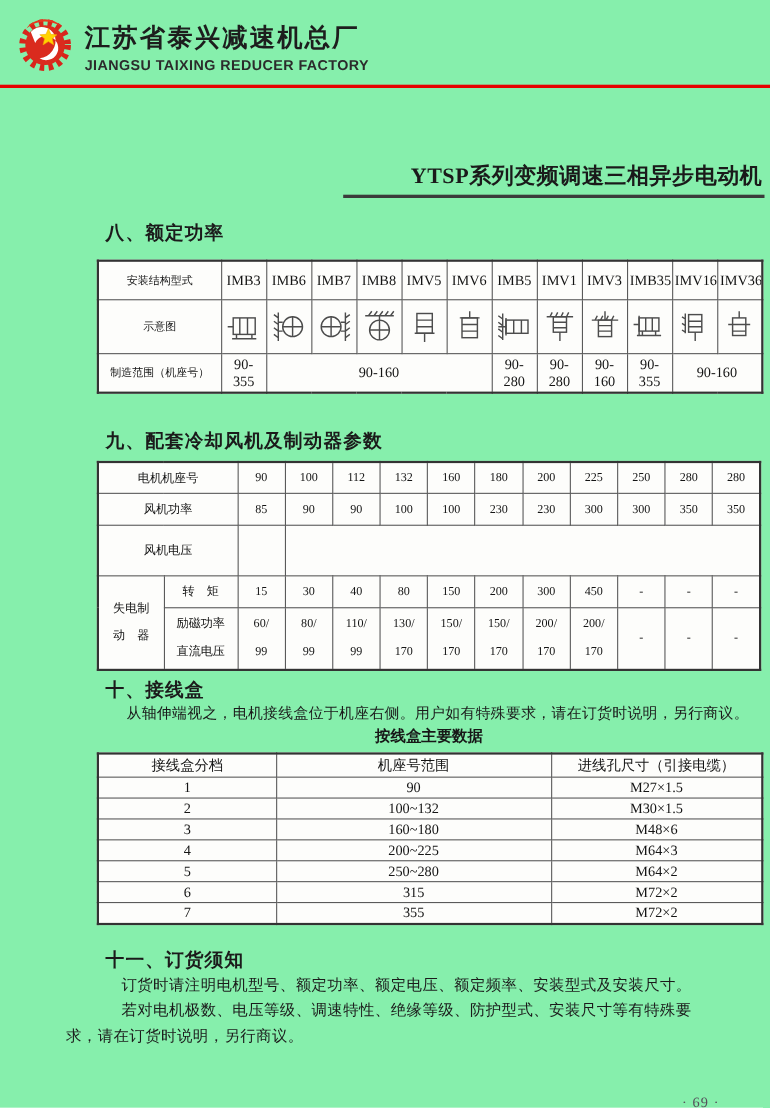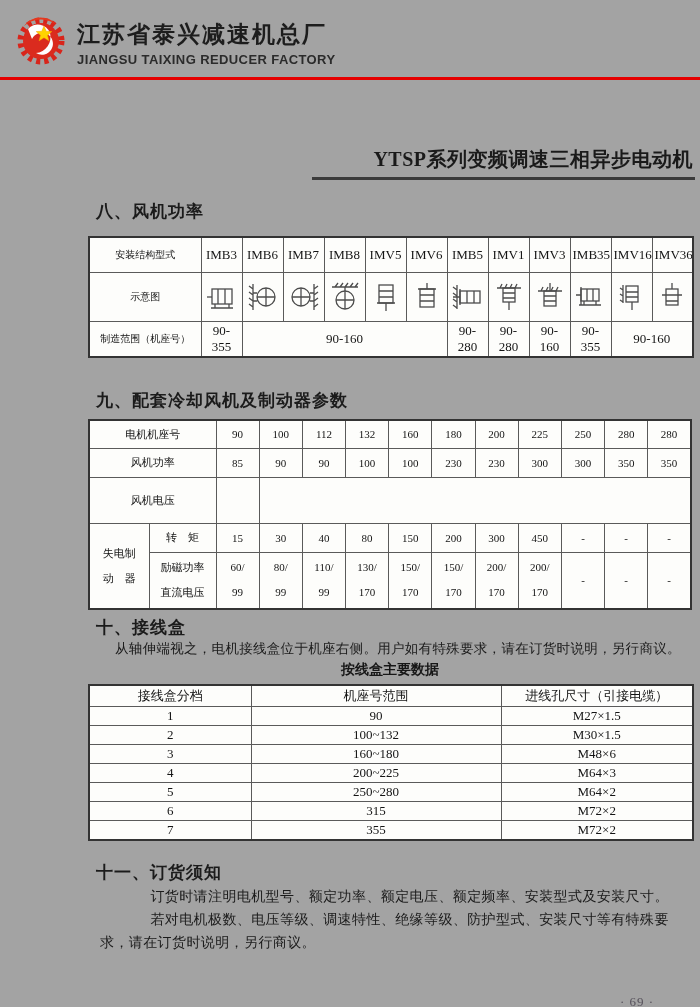--- a/index.html
+++ b/index.html
@@ -1,18 +1,18 @@
 <!DOCTYPE html>
 <html><head>
 <meta charset="utf-8">
 <style>
   * { margin:0; padding:0; box-sizing:border-box; }
   html,body { width:700px; height:1007px; overflow:hidden; }
   body { background:#fdfdfb; font-family:"Liberation Sans", sans-serif; color:#1c1c1c; }
-  .page { position:relative; width:700px; height:1007px; background:#a3a3a3; }
+  .page { position:relative; width:700px; height:1007px; background:#86efac; }
 
   
   .logo { position:absolute; left:14px; top:12px; width:56px; height:58px; }
   .company { position:absolute; left:77px; top:19px; }
   .company-cn { font-size:23px; font-weight:bold; letter-spacing:2px; color:#1d1d1d; line-height:30px; }
   .company-en { font-size:13px; font-weight:bold; letter-spacing:0.4px; color:#2b2b2b; margin-top:3px; }
   .red-rule { position:absolute; left:0; top:77px; width:700px; height:3px; background:#e60000; }
 
   
   .doc-title { position:absolute; right:7px; top:146px; font-size:20px; font-weight:bold; color:#1a1a1a; letter-spacing:0.5px;font-family:Liberation Serif, serif; }
@@ -29,21 +29,21 @@
   #install-table { top:236px; }
   #fan-table { top:419px; font-size:11px; }
   #junction-table { top:684px;font-family:Liberation Serif, serif; }
 
   .two-line span { display:block; line-height:25px; }
   .diag { display:block; margin:0 auto; }
 
   .body-text { position:absolute; font-family:"Liberation Serif", serif; color:#1b1b1b; }
   #junction-note { left:88px; top:640px; width:606px; font-size:13.5px; text-indent:2em; letter-spacing:0.3px; }
   #junction-caption { position:absolute; left:88px; top:661px; width:604px; text-align:center; font-weight:bold; font-size:14px; color:#171717; }
-  .order-para { left:60px; width:578px; font-size:14px; line-height:22.5px; text-indent:3.6em; letter-spacing:0.4px;margin-left:40px; }
+  .order-para { left:60px; width:578px; font-size:14px; line-height:22.5px; text-indent:3.6em; letter-spacing:0.4px; }
   #order-para1 { top:886px; }
   #order-para2 { top:909px; }
 
   .page-number { position:absolute; left:620px; top:994px; font-family:"Liberation Serif", serif; font-size:13px; color:#56515b; letter-spacing:1px; }
 </style>
 </head>
 <body>
 
 <div class="page">
 
@@ -56,21 +56,21 @@
   </svg>
   <div class="company">
     <div class="company-cn">江苏省泰兴减速机总厂</div>
     <div class="company-en">JIANGSU TAIXING REDUCER FACTORY</div>
   </div>
   <div class="red-rule"></div>
 
   <div class="doc-title">YTSP系列变频调速三相异步电动机</div>
   <div class="title-underline"></div>
 
-  <div class="sec-heading" style="top:200px;">八、风机功率</div>
+  <div class="sec-heading" style="top:200px;">八、额定功率</div>
   <table id="install-table">
     <colgroup>
       <col style="width:112px;">
         <col style="width:41px;">
         <col style="width:41px;">
         <col style="width:41px;">
         <col style="width:41px;">
         <col style="width:41px;">
         <col style="width:41px;">
         <col style="width:41px;">

